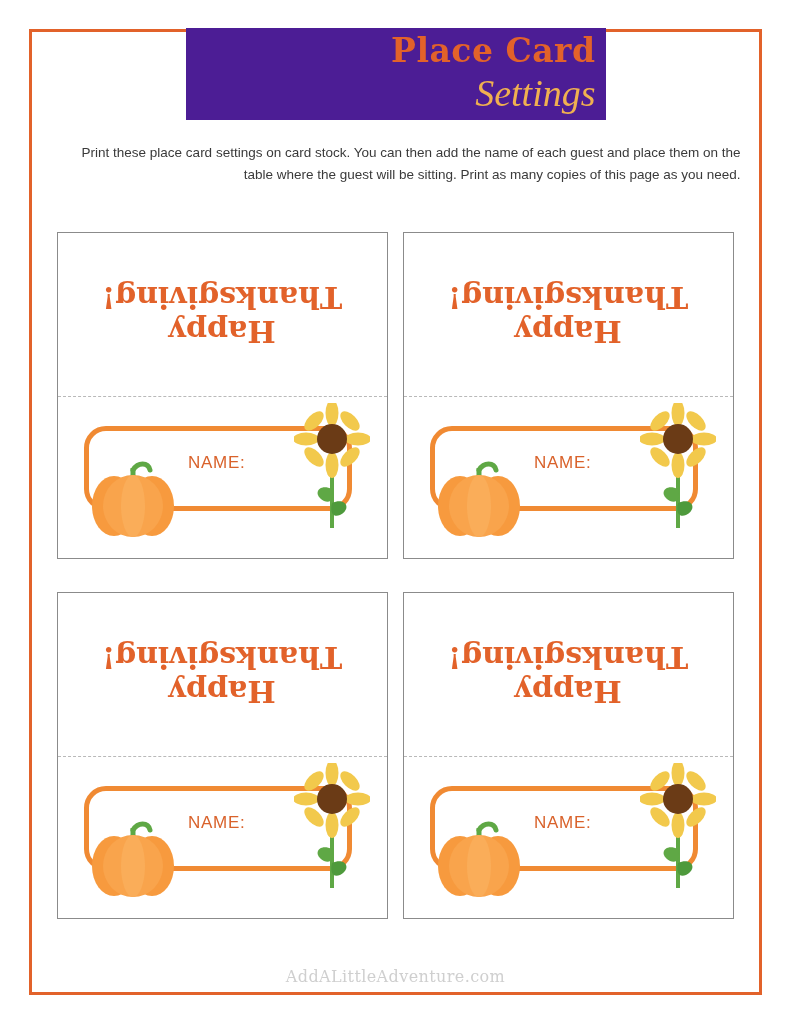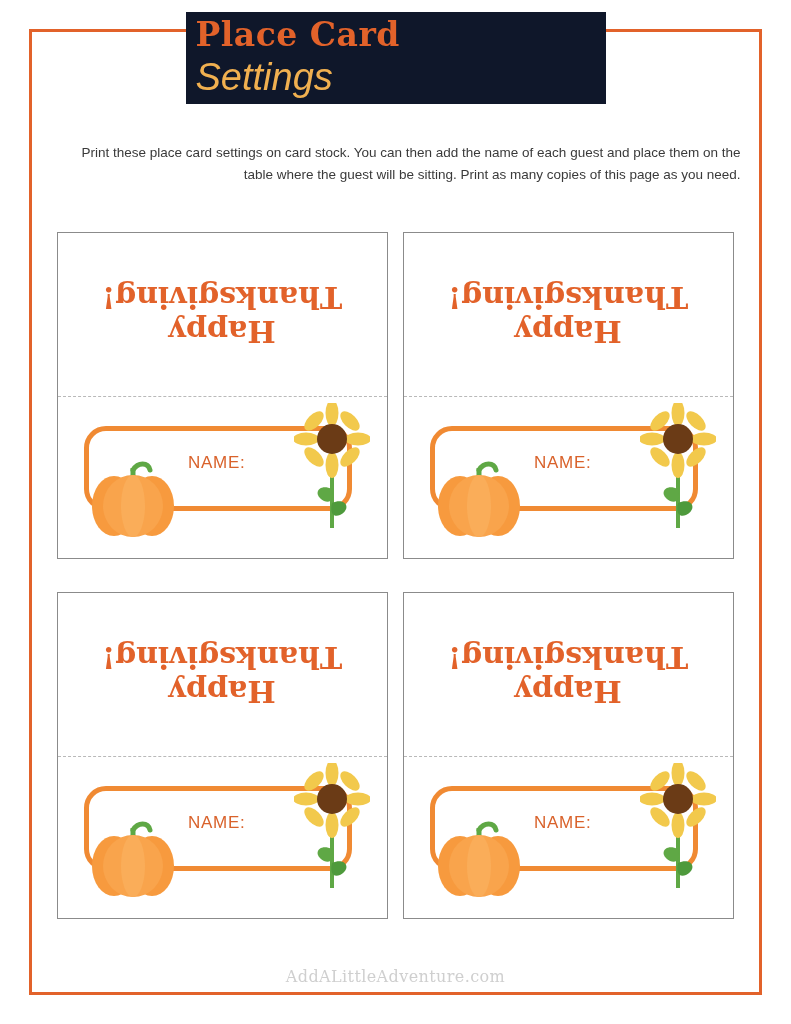--- a/index.html
+++ b/index.html
@@ -28,38 +28,38 @@
     right: 29px;
     bottom: 29px;
     border: 3px solid #E2622A;
     box-sizing: border-box;
   }
   
   .title-block {
     position: absolute;
     left: 50%;
     transform: translateX(-50%);
-    top: 12px;
+    top: 28px;
     width: 420px;
-    background: #0f172a;
-    text-align: left;
+    background: #4c1d95;
+    text-align: right;
     padding: 4px 10px 6px 10px;
     box-sizing: border-box;
   }
   .title-main {
     font-family: "DejaVu Serif", serif;
     font-weight: bold;
     font-size: 33px;
     color: #E2622A;
     letter-spacing: 0.5px;
     line-height: 1.15;
     margin: 0;
   }
   .title-sub {
-    font-family: Liberation Sans, sans-serif;
+    font-family: Liberation Serif, serif;
     font-style: italic;
     font-size: 38px;
     color: #F0B050;
     line-height: 1.05;
     margin: 4px 0 0 0;
   }
   .intro {
     position: absolute;
     left: 50%;
     transform: translateX(-50%);

